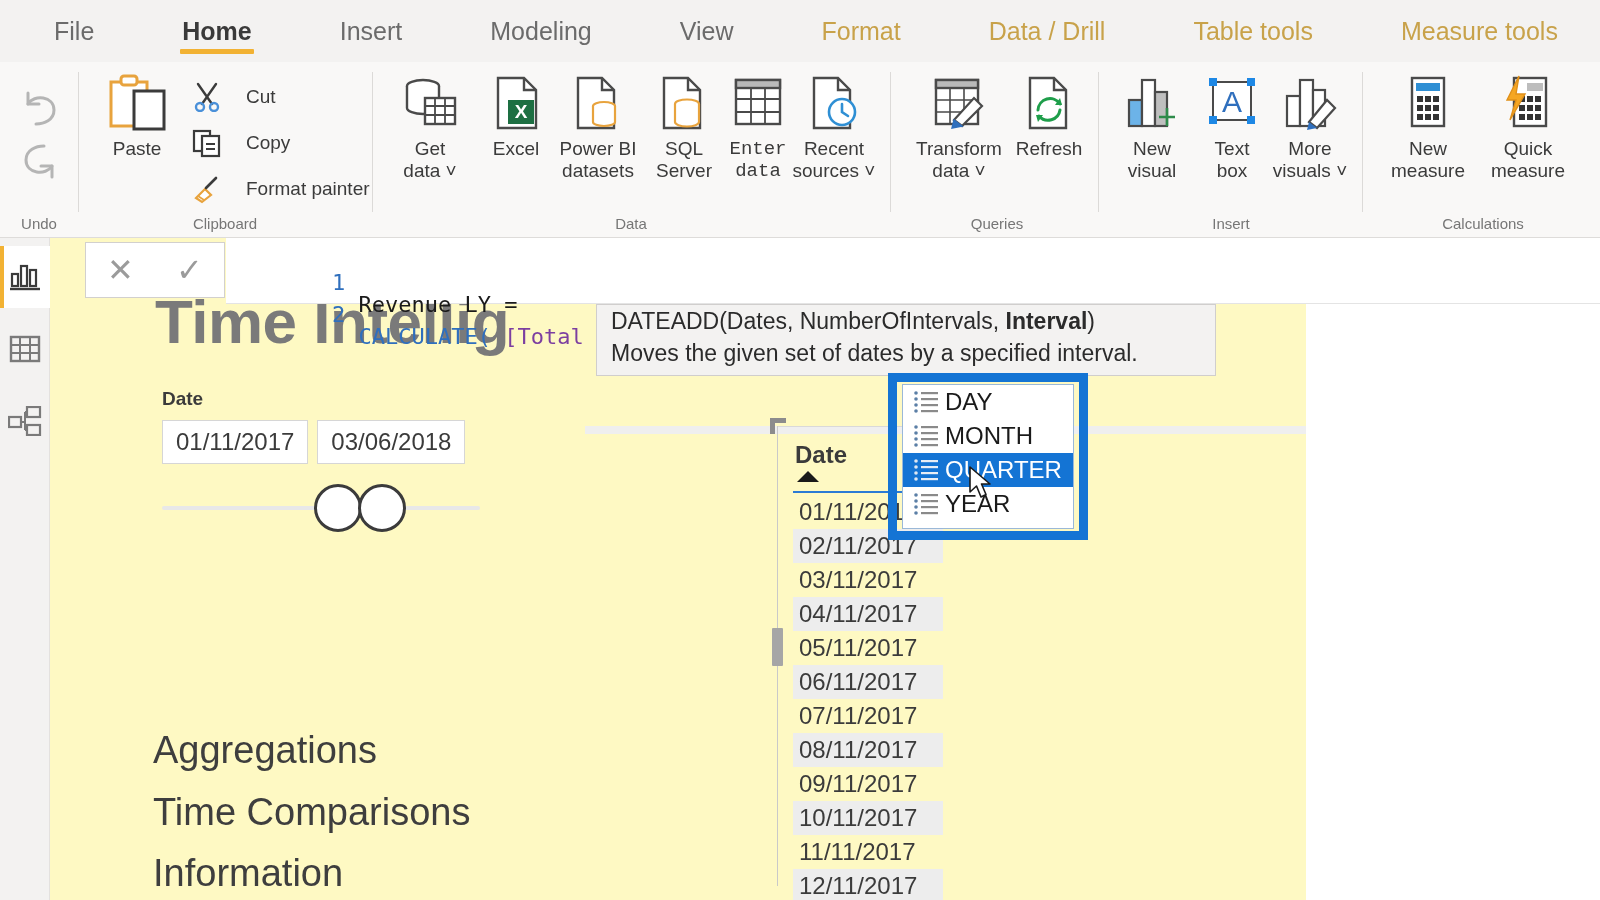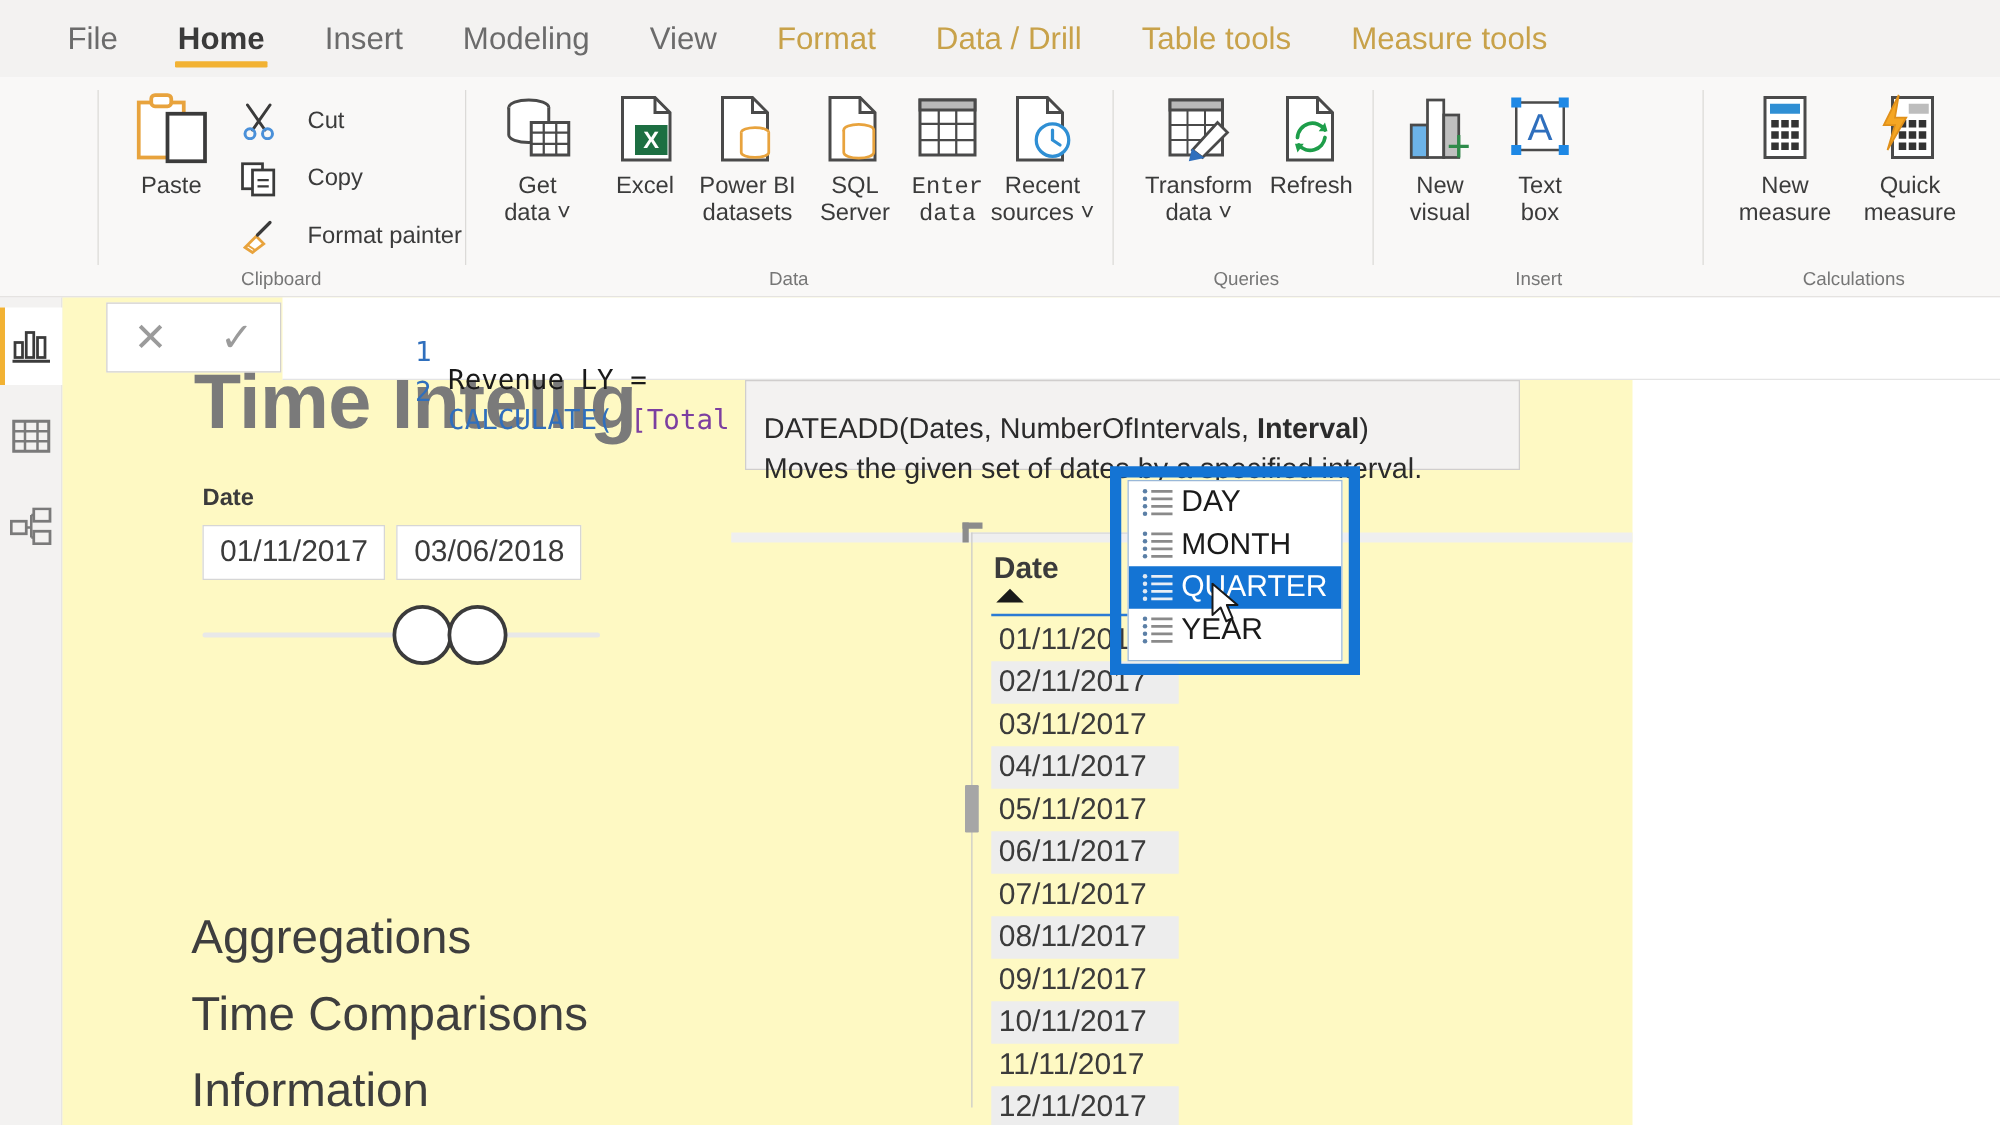--- a/index.html
+++ b/index.html
@@ -11,20 +11,21 @@
     -webkit-font-smoothing: antialiased;
   }
   #app { position: relative; width: 1600px; height: 900px; background:#fff; }
 
   
   .ribbon-tabs {
     position: absolute; top: 0; left: 0; width: 1600px; height: 62px;
     background: #f3f2f1;
     display: flex; align-items: center;
     padding-left: 30px;
+    gap: 40px;
   }
   .rtab {
     position: relative;
     font-size: 25px; color: #6b6b6b;
     padding: 0 24px; height: 62px;
     display: flex; align-items: center;
     white-space: nowrap; cursor: default;
   }
   .rtab.gold { color: #c8a24a; }
   .rtab.active { color: #3a3a3a; font-weight: bold; }
@@ -172,21 +173,21 @@
   .fline .ln { color: #2f6fbd; }
   .fline .plain { color: #1a1a1a; }
   .fline .fn { color: #2f6fbd; }
   .fline .meas { color: #7c3fa0; }
   .fline .tbl { color: #1a1a1a; }
 
   
   .fx-tooltip {
     position: absolute; left: 596px; top: 304px; width: 620px; height: 72px;
     background: #f3f2f1; border: 1px solid #d0cecd;
-    padding: 24px 14px 0 14px;
+    padding: 3px 14px 0 14px;
   }
   .fx-tooltip .sig { font-size: 23px; color: #2b2b2b; white-space: nowrap; }
   .fx-tooltip .sig b { font-weight: bold; }
   .fx-tooltip .desc { font-size: 23px; color: #2b2b2b; margin-top: 5px; white-space: nowrap;}
 
   
   .hl-frame {
     position: absolute; left: 888px; top: 373px; width: 200px; height: 167px;
     border: 9px solid #1474d4;
   }
@@ -234,20 +235,35 @@
     <div class="rtab gold">
         <span>Table tools</span>
       </div>
     <div class="rtab gold">
         <span>Measure tools</span>
       </div>
   </div>
 
   <div class="ribbon-body">
 
+    <div class="rgroup" style="left:0; width:78px;">
+      <div class="undo-arrow" style="top:28px;">
+        <svg width="44" height="40" viewBox="0 0 44 40">
+          <path d="M10 14 C 16 4, 36 6, 36 20 C 36 30, 26 34, 18 34" stroke="#b5b5b5" stroke-width="3" fill="none" stroke-linecap="round"></path>
+          <path d="M10 14 L 10 3 M10 14 L 21 14" stroke="#b5b5b5" stroke-width="3" fill="none" stroke-linecap="round"></path>
+        </svg>
+      </div>
+      <div class="undo-arrow" style="top:78px;">
+        <svg width="44" height="40" viewBox="0 0 44 40">
+          <path d="M34 26 C 28 36, 8 34, 8 20 C 8 10, 18 6, 26 6" stroke="#b5b5b5" stroke-width="3" fill="none" stroke-linecap="round"></path>
+          <path d="M34 26 L 34 37 M34 26 L 23 26" stroke="#b5b5b5" stroke-width="3" fill="none" stroke-linecap="round"></path>
+        </svg>
+      </div>
+      <div class="rgroup-label">Undo</div>
+    </div>
     <div class="rgroup-sep" style="left:78px;"></div>
 
     <div class="rgroup" style="left:80px; width:290px;">
       <div class="big-btn" style="left:14px; width:86px;">
         <div class="ico">
           <svg width="66" height="64" viewBox="0 0 66 64">
             <rect x="7" y="10" width="36" height="44" fill="#fff" stroke="#e8a33d" stroke-width="3"></rect>
             <rect x="17" y="4" width="16" height="9" rx="3" fill="#fff" stroke="#e8a33d" stroke-width="3"></rect>
             <rect x="30" y="19" width="30" height="38" fill="#fff" stroke="#3b3b3b" stroke-width="3"></rect>
           </svg>
@@ -420,20 +436,32 @@
             <text x="29" y="38" font-size="30" fill="#2f6fbd" text-anchor="middle" font-family="Liberation Sans, sans-serif">A</text>
             <rect x="6" y="4" width="8" height="8" fill="#1e88e5"></rect>
             <rect x="44" y="4" width="8" height="8" fill="#1e88e5"></rect>
             <rect x="6" y="42" width="8" height="8" fill="#1e88e5"></rect>
             <rect x="44" y="42" width="8" height="8" fill="#1e88e5"></rect>
           </svg>
         </div>
         <div class="lbl"><span>Text</span><br><span>box</span></div>
       </div>
 
+      <div class="big-btn" style="left:162px;">
+        <div class="ico">
+          <svg width="58" height="60" viewBox="0 0 58 60">
+            <rect x="6" y="22" width="13" height="30" fill="#fff" stroke="#4a4a4a" stroke-width="2.2"></rect>
+            <rect x="19" y="6" width="13" height="46" fill="#fff" stroke="#4a4a4a" stroke-width="2.2"></rect>
+            <rect x="32" y="16" width="12" height="36" fill="#fff" stroke="#4a4a4a" stroke-width="2.2"></rect>
+            <path d="M28 48 L 46 26 L 54 34 L 36 54 Z" fill="#fff" stroke="#4a4a4a" stroke-width="2.2"></path>
+            <path d="M28 48 L 26 56 L 36 54 Z" fill="#2f6fbd"></path>
+          </svg>
+        </div>
+        <div class="lbl"><span>More</span><br><span>visuals</span> <span>˅</span></div>
+      </div>
       <div class="rgroup-label">Insert</div>
     </div>
     <div class="rgroup-sep" style="left:1362px;"></div>
 
     <div class="rgroup" style="left:1368px; width:230px;">
       <div class="big-btn" style="left:8px; width:104px;">
         <div class="ico">
           <svg width="50" height="60" viewBox="0 0 50 60">
             <rect x="9" y="4" width="32" height="48" fill="#fff" stroke="#4a4a4a" stroke-width="2.4"></rect>
             <rect x="13" y="9" width="24" height="8" fill="#2f8fd4"></rect>

